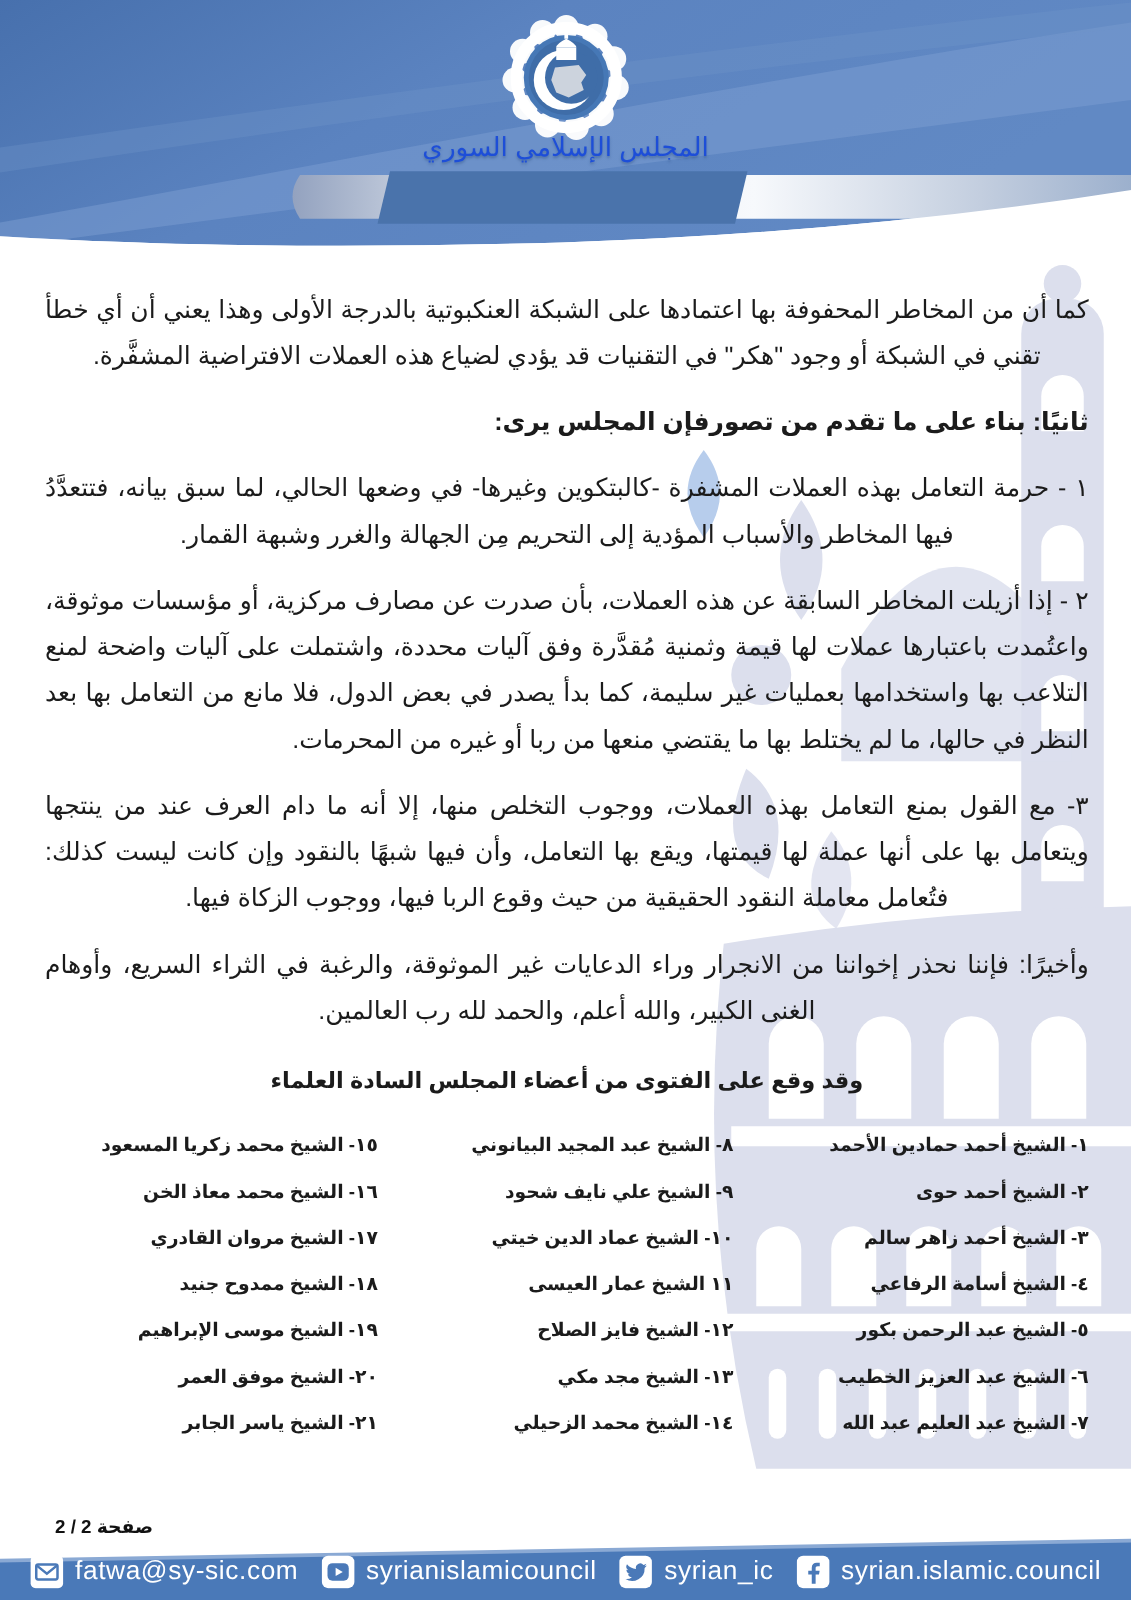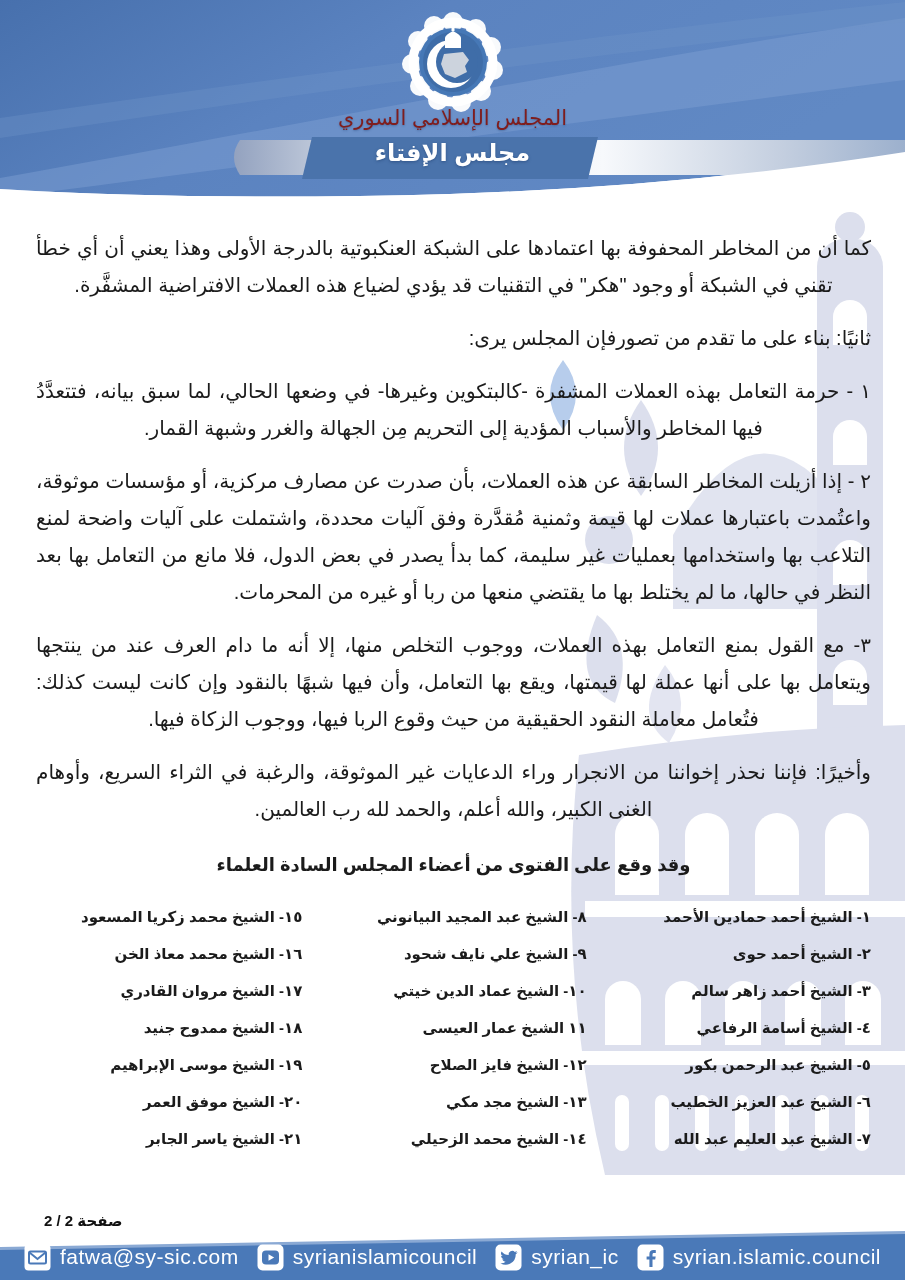--- a/index.html
+++ b/index.html
@@ -5,39 +5,39 @@
   html,body{margin:0;padding:0;background:#fff;}
   .page{
     position:relative;width:905px;height:1280px;overflow:hidden;background:#fff;
     font-family:"Liberation Sans","DejaVu Sans",sans-serif;color:#1b1b1b;
   }
   
   .header{position:absolute;top:0;left:0;width:905px;height:210px;}
   .header svg{display:block;}
   .org-title{
     position:absolute;top:106px;left:0;width:905px;text-align:center;
-    color:#7f1d1d;font-size:21px;letter-spacing:.5px;direction:rtl;
+    color:#1d4ed8;font-size:21px;letter-spacing:.5px;direction:rtl;
     text-shadow:0 1px 2px rgba(30,60,110,.35);
   }
   .council-title{
     position:absolute;top:139px;left:0;width:905px;text-align:center;
     color:#fff;font-size:24px;font-weight:bold;direction:rtl;
     text-shadow:0 1px 3px rgba(30,60,110,.55);
   }
   
   .watermark{position:absolute;top:195px;right:0;width:360px;height:1000px;pointer-events:none;}
   
   .content{
     position:absolute;top:230px;right:34px;left:36px;z-index:2;
     direction:rtl;text-align:justify;
   }
   .content p{margin:0 0 16px;font-size:20px;line-height:37px;}
   .center-last{text-align-last:center;}
   .right-last{text-align-last:right;}
-  .sec-heading{font-weight:normal;text-align:center;text-align-last:right;}
+  .sec-heading{font-weight:bold;text-align:center;text-align-last:right;}
   .sign-heading{
     margin:26px 0 22px;text-align:center;font-weight:bold;font-size:18px;direction:rtl;
   }
   .signatories{
     display:grid;direction:rtl;
     grid-template-columns:repeat(3,1fr);
     grid-template-rows:repeat(7,37px);
     grid-auto-flow:column;column-gap:18px;align-items:center;
   }
   .signatory{font-weight:bold;font-size:15px;text-align:right;white-space:nowrap;}
@@ -112,21 +112,20 @@
         <circle cx="4" cy="0" r="21" fill="#3f6da8"></circle>
 
         <rect x="-8" y="-24" width="16" height="10" fill="#ffffff"></rect>
         <path d="M0,-31 q8,4 8,7 h-16 q0,-3 8,-7 z" fill="#ffffff"></path>
         <rect x="-1.5" y="-37" width="3" height="6" fill="#ffffff"></rect>
 
         <path d="M-9,-8 L10,-10 L16,-2 L12,4 L14,10 L2,16 L-8,12 L-12,2 Z" fill="#ccd3dd"></path>
       </g>
     </svg>
     <div class="org-title">المجلس الإسلامي السوري</div>
-    <div class="council-title">مجلس الإفتاء</div>
   </div>
 
   <svg class="watermark" width="360" height="1000" viewBox="0 0 360 1000">
     <g fill="#dcdfed">
 
       <circle cx="305" cy="32" r="15"></circle>
       <rect x="272" y="44" width="66" height="520" rx="28"></rect>
 
       <path d="M128,340 q88,-160 184,-6 l0,80 l-184,0 z" opacity="0.85"></path>
 

